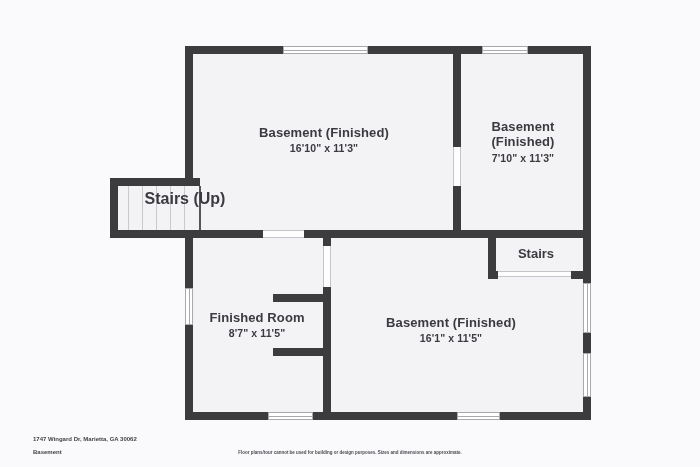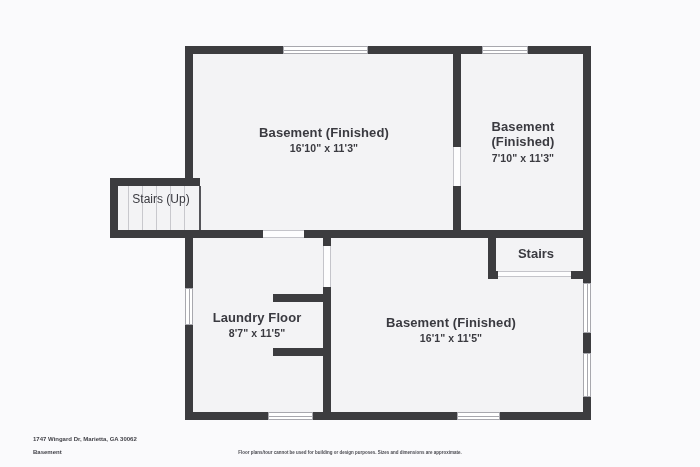--- a/index.html
+++ b/index.html
@@ -17,21 +17,21 @@
   .win{position:absolute;background:#ffffff;border:1px solid #a8a8ae;box-sizing:border-box;}
   .win.h::after{content:"";position:absolute;left:0;right:0;top:3px;border-top:1px solid #a8a8ae;}
   .win.v::after{content:"";position:absolute;top:0;bottom:0;left:3px;border-left:1px solid #a8a8ae;}
   .open{position:absolute;background:#fdfdfe;border:1px solid #c4c4ca;box-sizing:border-box;}
   .open.h{border-left:none;border-right:none;}
   .open.v{border-top:none;border-bottom:none;}
   .room-label{position:absolute;transform:translate(-50%,-50%);text-align:center;white-space:nowrap;z-index:5;}
   .room-name{font-weight:700;font-size:13px;line-height:1.18;letter-spacing:.1px;}
   .room-dims{font-weight:700;font-size:10.5px;margin-top:2px;letter-spacing:.1px;}
   .wrap .room-name{white-space:normal;width:112px;}
-  .stairs-label{position:absolute;transform:translate(-50%,-50%);font-weight:400;font-size:12px;white-space:nowrap;z-index:5;}
+  .stairs-label{position:absolute;transform:translate(-50%,-50%);font-weight:700;font-size:16px;white-space:nowrap;z-index:5;margin-left:24px;}
   .closet-label{position:absolute;transform:translate(-50%,-50%);font-weight:700;font-size:13px;white-space:nowrap;z-index:5;}
   .addr{position:absolute;left:33px;font-weight:700;font-size:8px;transform:scale(0.75);transform-origin:left top;white-space:nowrap;color:#3f3f45;}
   .disclaimer{position:absolute;left:0;right:0;text-align:center;font-weight:700;font-size:8px;transform:scale(0.56);transform-origin:center top;white-space:nowrap;color:#4a4a50;}
 </style>
 </head>
 <body>
 
 <div id="plan">
 
   <div class="fill" style="left:193px;top:54px;width:390px;height:358px;"></div>
@@ -84,21 +84,21 @@
   </div>
 
   <div class="room-label wrap" style="left:523px;top:141px;">
     <div class="room-name">Basement (Finished)</div>
     <div class="room-dims">7'10" x 11'3"</div>
   </div>
 
   <div class="closet-label" style="left:536px;top:253px;">Stairs</div>
 
   <div class="room-label" style="left:257px;top:325px;">
-    <div class="room-name">Laundry Floor</div>
+    <div class="room-name">Finished Room</div>
     <div class="room-dims">8'7" x 11'5"</div>
   </div>
 
   <div class="room-label" style="left:451px;top:330px;">
     <div class="room-name">Basement (Finished)</div>
     <div class="room-dims">16'1" x 11'5"</div>
   </div>
 
   <div class="stairs-label" style="left:161px;top:199px;">Stairs (Up)</div>
 

